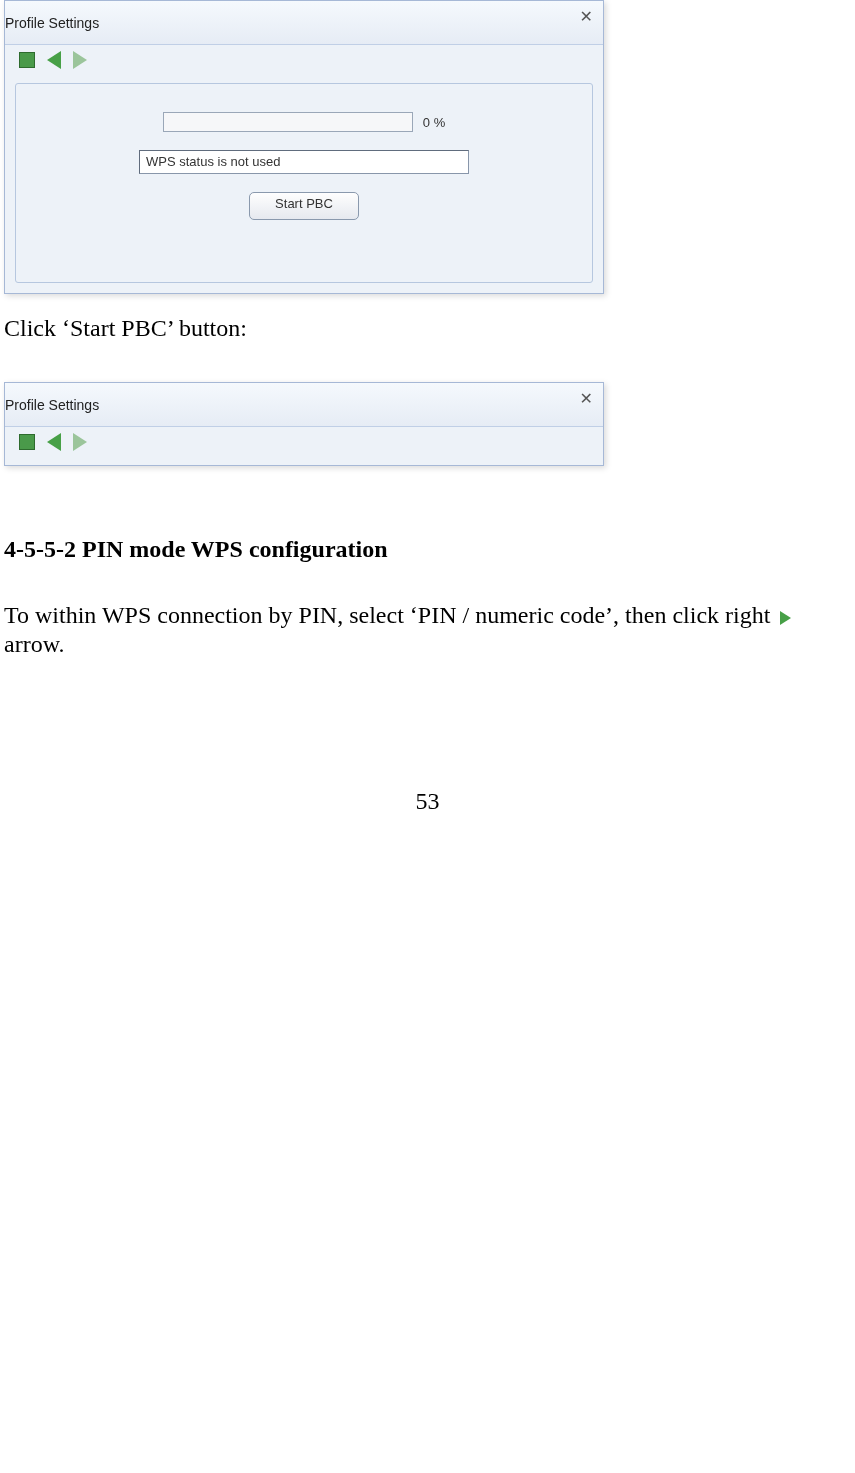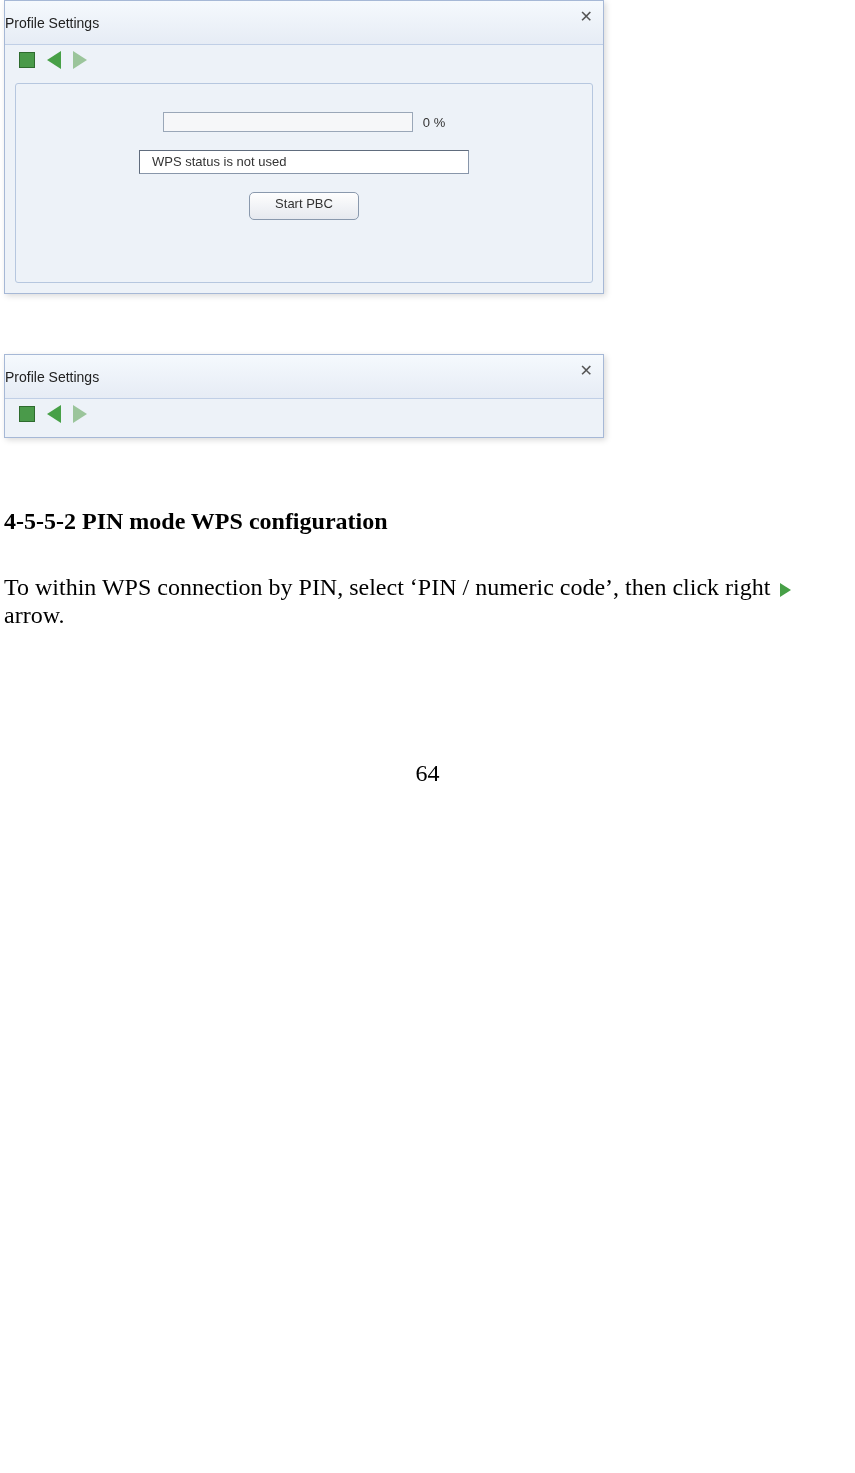--- a/index.html
+++ b/index.html
@@ -79,21 +79,21 @@
       position: absolute; left: 1px; top: 1px; bottom: 1px;
       background: linear-gradient(#b8e07a, #7dbb2f);
     }
     .progress-pct { font-family: Tahoma, Arial, sans-serif; font-size: 13px; color: #333; }
     .status-box {
       width: 330px; height: 24px;
       border: 1px solid #8896aa;
       border-top-color: #606c7d;
       border-left-color: #606c7d;
       background: #fff;
-      padding: 3px 12px;
+      padding: 3px 6px;
       font-family: Tahoma, Arial, sans-serif;
       font-size: 13px;
       color: #333;
     }
     .win-button {
       min-width: 110px; height: 28px;
       padding: 3px 14px;
       border: 1px solid #8a99ad;
       border-radius: 5px;
       background: linear-gradient(#fefefe, #e6e9ef);
@@ -128,20 +128,21 @@
         <div class="progress-bar">
           <div class="progress-fill" style="width: 0px;"></div>
         </div>
         <span class="progress-pct">0 %</span>
       </div>
       <div class="status-box">WPS status is not used</div>
       <div class="win-button">Start PBC</div>
     </div>
   </div>
 
+  <p class="body-text">Click ‘Start PBC’ button:</p>
 
   <div style="height:40px"></div>
 
   <div class="dialog">
     <div class="titlebar">
       <span>Profile Settings</span>
       <span class="close-x">✕</span>
     </div>
     <div class="toolbar">
       <span class="sq-stop"></span>
@@ -150,15 +151,15 @@
     </div>
   </div>
 
 
   <p class="sect-head">4-5-5-2 PIN mode WPS configuration</p>
 
   <p class="body-text" style="margin-top:38px">
     <span>To within WPS connection by PIN, select ‘PIN / numeric code’, then click right </span><span class="arrow-right-inline"></span><span> arrow.</span>
   </p>
 
-  <p class="pgnum">64</p>
+  <p class="pgnum">53</p>
 
 </div>
 
 </body></html>

